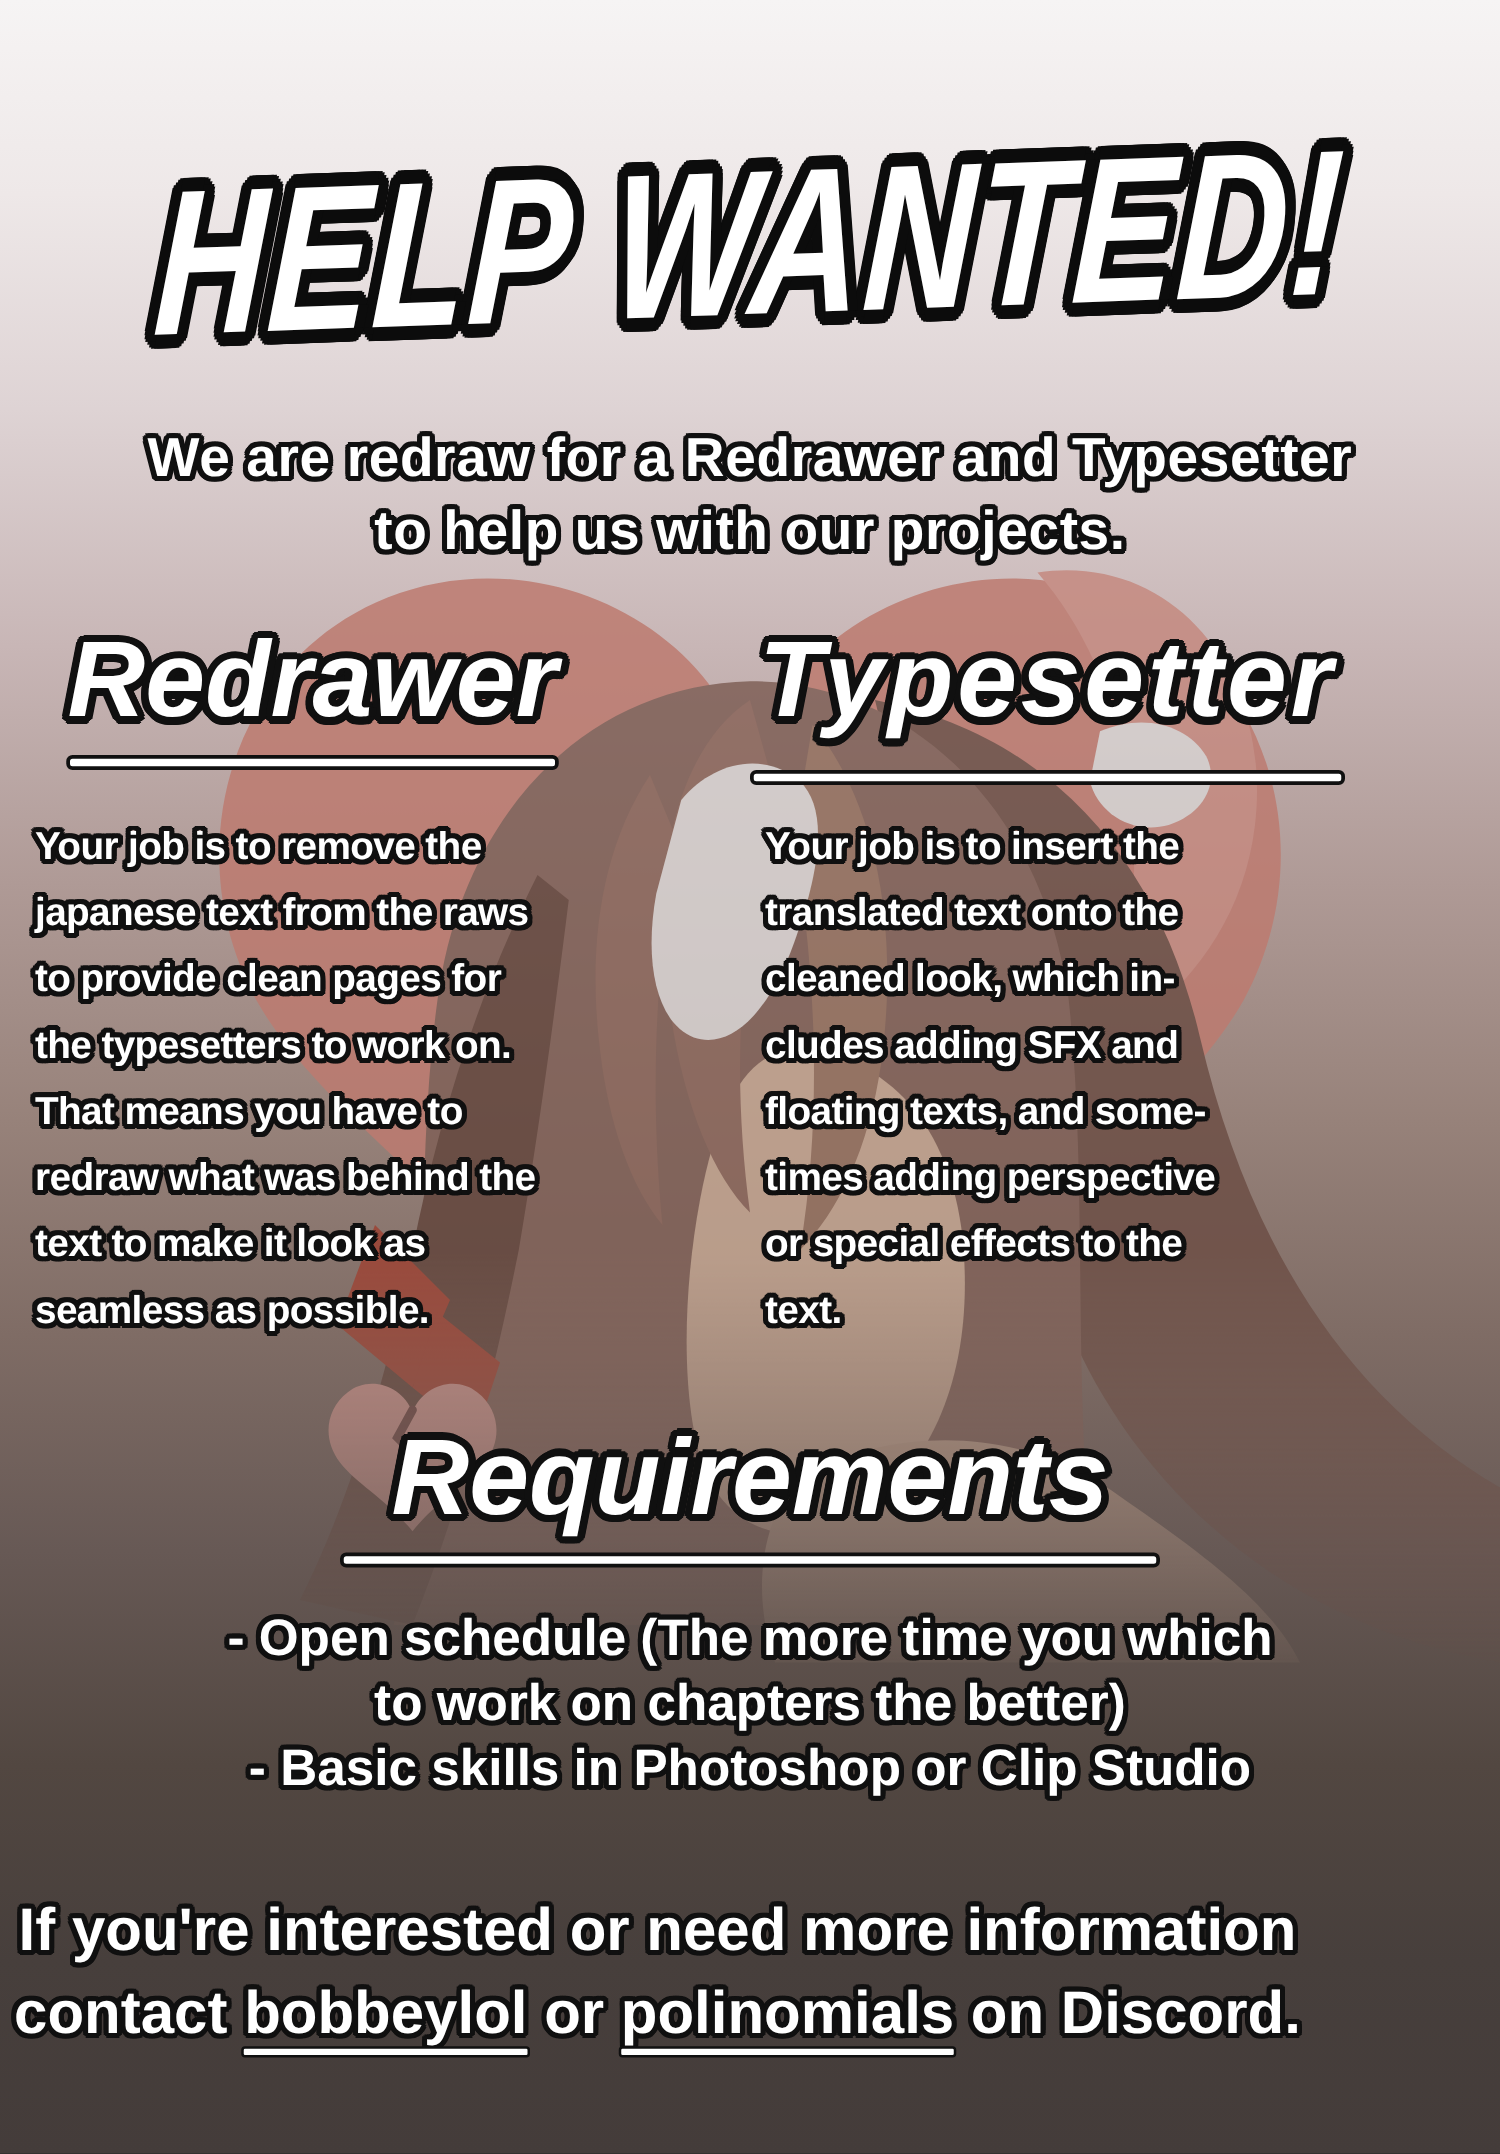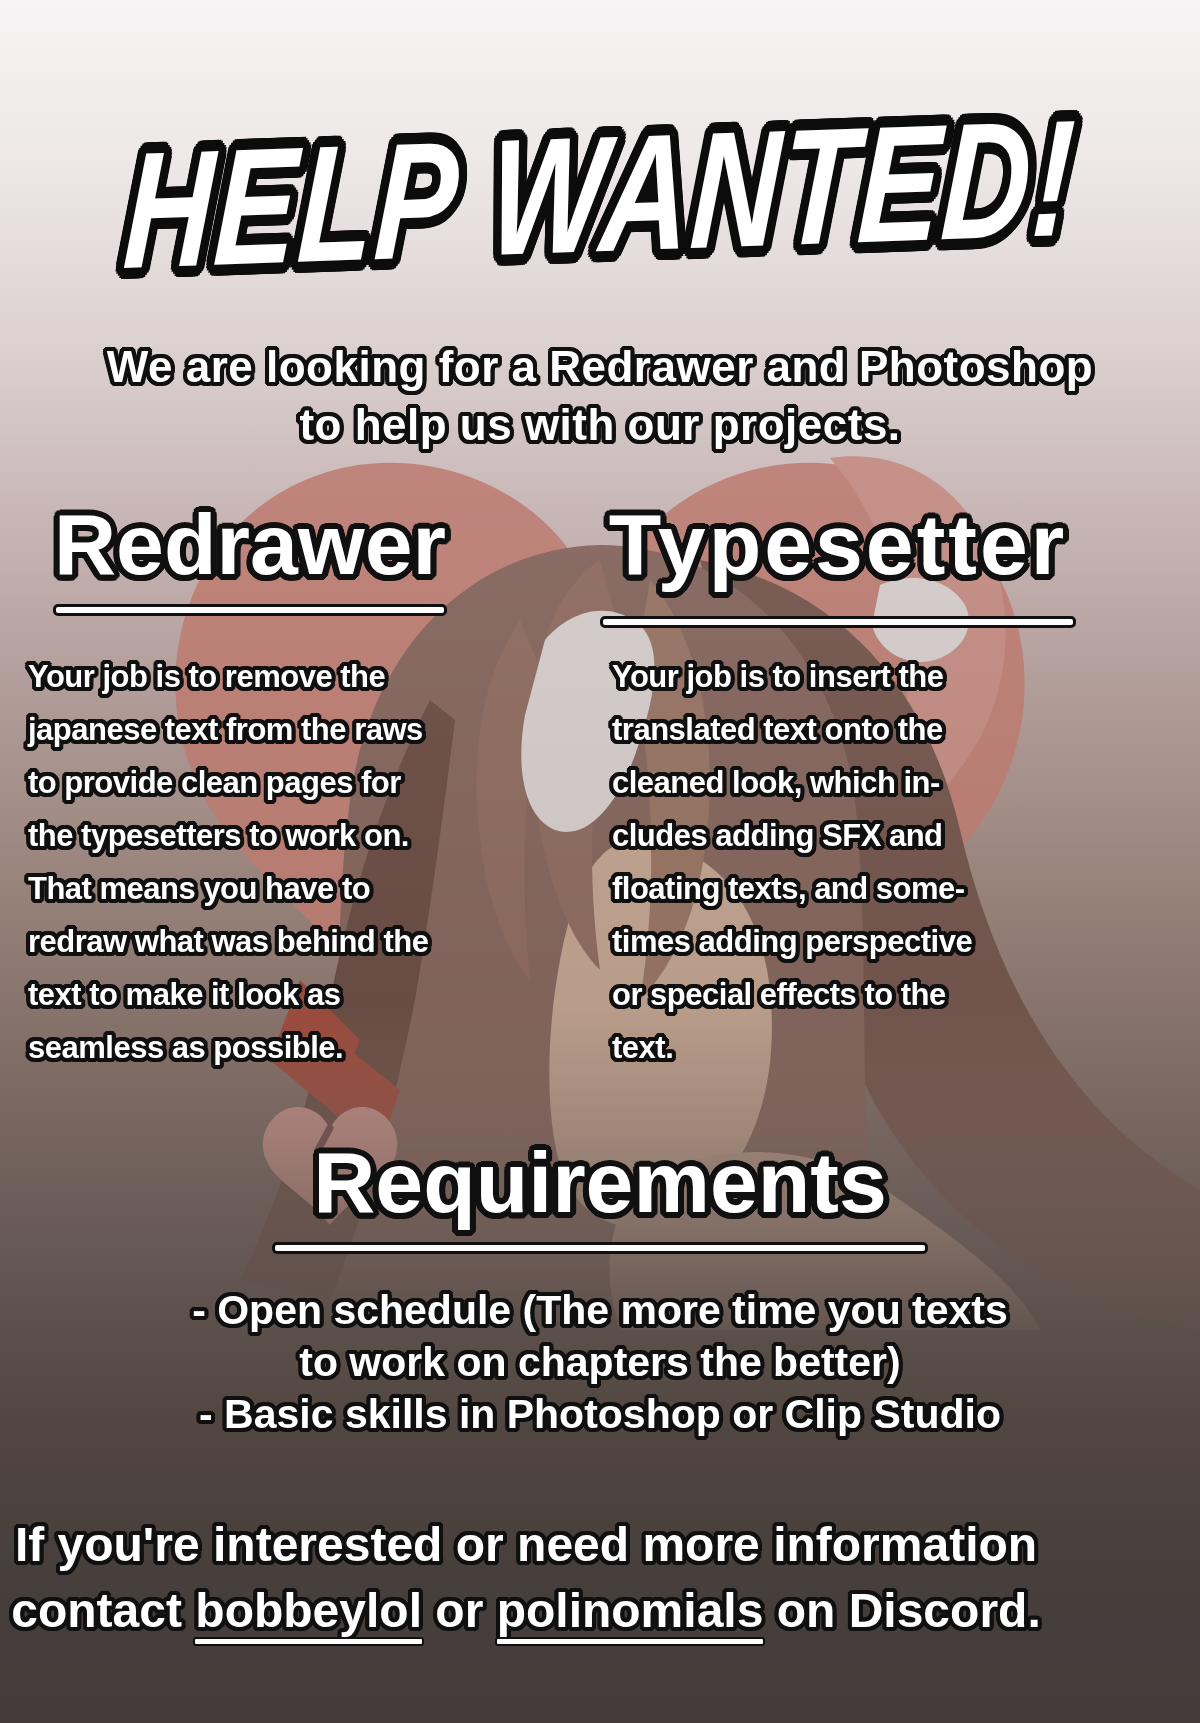--- a/index.html
+++ b/index.html
@@ -16,21 +16,21 @@
   .ol-sm { text-shadow:
     4px 0 0 #101010,-4px 0 0 #101010,0 4px 0 #101010,0 -4px 0 #101010,
     3px 3px 0 #101010,-3px 3px 0 #101010,3px -3px 0 #101010,-3px -3px 0 #101010,
     4px 2px 0 #101010,-4px 2px 0 #101010,4px -2px 0 #101010,-4px -2px 0 #101010,
     2px 4px 0 #101010,-2px 4px 0 #101010,2px -4px 0 #101010,-2px -4px 0 #101010; }
   .ol-md { text-shadow:
     6px 0 0 #101010,-6px 0 0 #101010,0 6px 0 #101010,0 -6px 0 #101010,
     5px 3px 0 #101010,-5px 3px 0 #101010,5px -3px 0 #101010,-5px -3px 0 #101010,
     3px 5px 0 #101010,-3px 5px 0 #101010,3px -5px 0 #101010,-3px -5px 0 #101010,
     4px 4px 0 #101010,-4px 4px 0 #101010,4px -4px 0 #101010,-4px -4px 0 #101010,
-    6px 2px 0 #101010,-6px 2px 0 #101010,2px 6px 0 #101010,-2px 6px 0 #101010; }
+    6px 2px 0 #101010,-6px 2px 0 #101010,2px 6px 0 #101010,-2px 6px 0 #101010; font-style: italic; }
   .ol-lg { text-shadow:
     10px 0 0 #0c0c0c,-10px 0 0 #0c0c0c,0 10px 0 #0c0c0c,0 -10px 0 #0c0c0c,
     9px 5px 0 #0c0c0c,-9px 5px 0 #0c0c0c,9px -5px 0 #0c0c0c,-9px -5px 0 #0c0c0c,
     5px 9px 0 #0c0c0c,-5px 9px 0 #0c0c0c,5px -9px 0 #0c0c0c,-5px -9px 0 #0c0c0c,
     7px 7px 0 #0c0c0c,-7px 7px 0 #0c0c0c,7px -7px 0 #0c0c0c,-7px -7px 0 #0c0c0c,
     10px 3px 0 #0c0c0c,-10px 3px 0 #0c0c0c,10px -3px 0 #0c0c0c,-10px -3px 0 #0c0c0c,
     3px 10px 0 #0c0c0c,-3px 10px 0 #0c0c0c,3px -10px 0 #0c0c0c,-3px -10px 0 #0c0c0c,
     5px 0 0 #0c0c0c,-5px 0 0 #0c0c0c,0 5px 0 #0c0c0c,0 -5px 0 #0c0c0c,
     4px 4px 0 #0c0c0c,-4px 4px 0 #0c0c0c,4px -4px 0 #0c0c0c,-4px -4px 0 #0c0c0c; }
 
@@ -100,21 +100,21 @@
       <path fill="#9d4334" d="M300 980 L360 1040 L330 1110 L270 1060 Z"></path>
       <path fill="#9d4334" d="M350 1050 L400 1090 L380 1150 L330 1110 Z"></path>
       <path fill="#c9918a" d="M330 1130 C322 1108 295 1100 278 1114 C260 1128 258 1152 272 1170 C285 1187 310 1200 330 1225 C350 1200 375 1187 388 1170 C402 1152 400 1128 382 1114 C365 1100 338 1108 330 1130 Z"></path>
       <path fill="none" stroke="#6b4340" stroke-width="7" stroke-linecap="round" d="M330 1128 L318 1150 L336 1168 L322 1192"></path>
     </g>
   </svg>
 
   <div class="title ol-lg">HELP WANTED!</div>
 
   <div class="subtitle ol-sm">
-    <div>We are looking for a Redrawer and Photoshop</div>
+    <div>We are redraw for a Redrawer and Typesetter</div>
     <div>to help us with our projects.</div>
   </div>
 
   <div class="col-head redrawer-head">
     <div class="head-text ol-md">Redrawer</div>
     <div class="rule redrawer-rule"></div>
   </div>
   <div class="col-head typesetter-head">
     <div class="head-text ol-md">Typesetter</div>
     <div class="rule typesetter-rule"></div>
@@ -139,21 +139,21 @@
     <div>times adding perspective</div>
     <div>or special effects to the</div>
     <div>text.</div>
   </div>
 
   <div class="col-head req-head">
     <div class="head-text ol-md">Requirements</div>
     <div class="rule req-rule"></div>
   </div>
   <div class="req-list ol-sm">
-    <div>- Open schedule (The more time you texts</div>
+    <div>- Open schedule (The more time you which</div>
     <div>to work on chapters the better)</div>
     <div>- Basic skills in Photoshop or Clip Studio</div>
   </div>
 
   <div class="contact ol-sm">
     <div>If you're interested or need more information</div>
     <div><span>contact </span><span class="uname">bobbeylol</span><span> or </span><span class="uname">polinomials</span><span> on Discord.</span></div>
   </div>
 
 </div>

